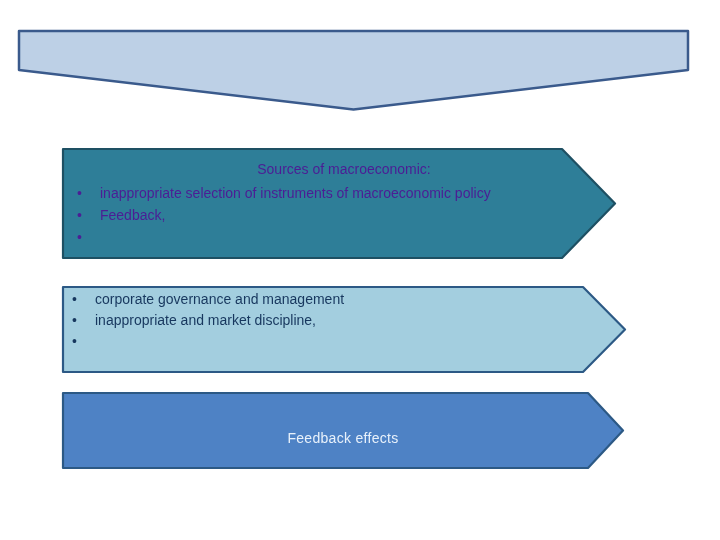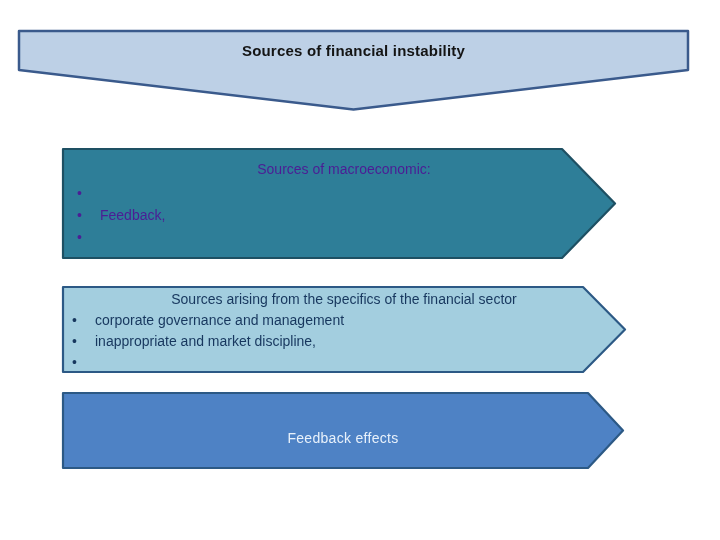--- a/index.html
+++ b/index.html
@@ -54,40 +54,39 @@
 
     <polygon points="19,31 688,31 688,70 353.5,109.5 19,70" stroke-width="2.5" stroke-linejoin="round" fill="#bdd0e6" stroke="#3a5a8c"></polygon>
 
     <polygon points="63,149 562,149 615,203.5 562,258 63,258" stroke-width="2.2" stroke-linejoin="round" fill="#2e7e98" stroke="#1e5063"></polygon>
 
     <polygon points="63,287 583,287 625,329.5 583,372 63,372" stroke-width="2.2" stroke-linejoin="round" fill="#a3cedf" stroke="#2c5985"></polygon>
 
     <polygon points="63,393 588,393 623,430.5 588,468 63,468" stroke-width="2.2" stroke-linejoin="round" fill="#4e82c5" stroke="#2c5985"></polygon>
   </svg>
 
-  <div class="title-text">Sources of financial instability</div>
 
   <div class="box1">
     <div class="heading">Sources of macroeconomic:</div>
     <div class="rows">
       <div class="row">
         <span class="dot">•</span>
+        <span class="row-text">inappropriate selection of instruments of macroeconomic policy</span>
       </div>
       <div class="row">
         <span class="dot">•</span>
         <span class="row-text">Feedback,</span>
       </div>
       <div class="row">
         <span class="dot">•</span>
       </div>
     </div>
   </div>
 
   <div class="box2">
-    <div class="heading">Sources arising from the specifics of the financial sector</div>
     <div class="rows">
       <div class="row">
         <span class="dot">•</span>
         <span class="row-text">corporate governance and management</span>
       </div>
       <div class="row">
         <span class="dot">•</span>
         <span class="row-text">inappropriate and market discipline,</span>
       </div>
       <div class="row">

